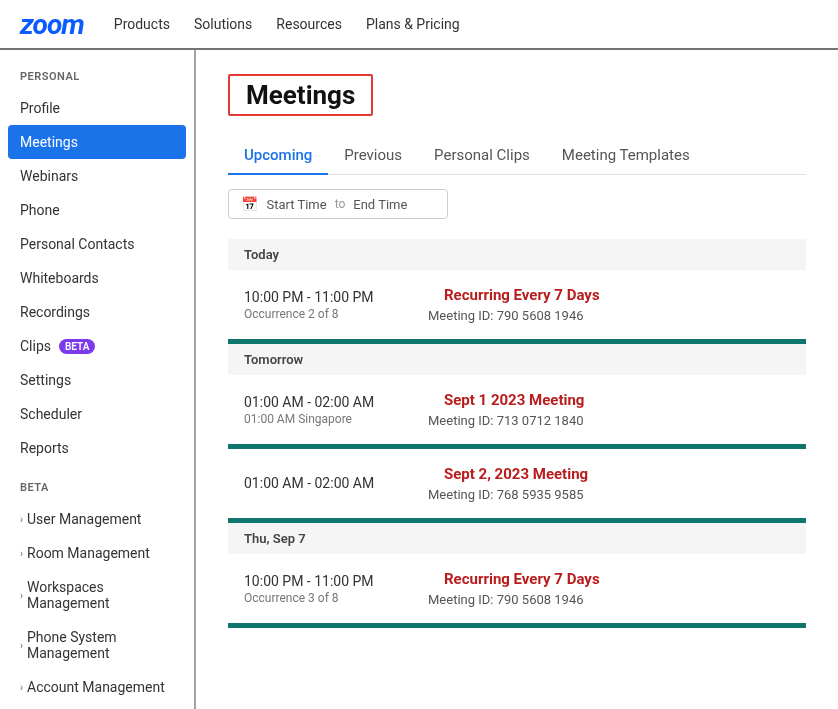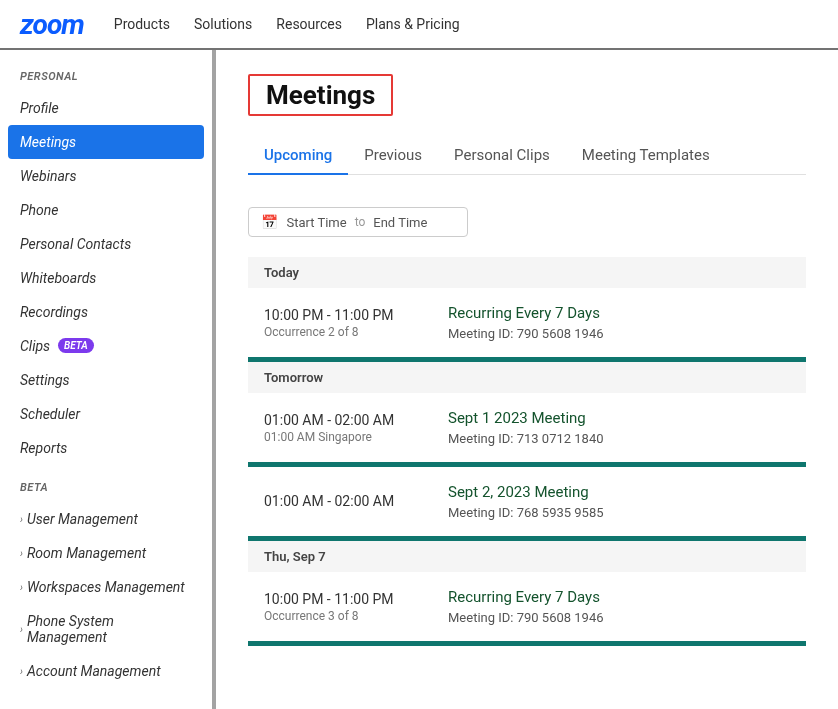--- a/index.html
+++ b/index.html
@@ -4,53 +4,53 @@
   <style>
     * { box-sizing: border-box; margin: 0; padding: 0; }
     body { font-family: -apple-system, BlinkMacSystemFont, 'Segoe UI', Roboto, sans-serif; font-size: 14px; color: #333; background: #fff; width: 838px; height: 709px; overflow: hidden; display: flex; flex-direction: column; }
     .zoom-logo { color: #0b5cff; font-size: 28px; font-weight: 700; letter-spacing: -1px; margin-right: 30px; font-style: italic; }
     .nav-item { font-size: 14px; color: #333; cursor: pointer; padding: 4px 0; }
 
     
     .main-layout { display: flex; flex: 1; overflow: hidden; }
 
     
-    .sidebar { width: 216px; border-right: 4px solid #a3a3a3; padding: 20px 0; flex-shrink: 0; overflow-y: auto; font-style: italic; }
+    .sidebar { width: 196px; border-right: 2px solid #a3a3a3; padding: 20px 0; flex-shrink: 0; overflow-y: auto; }
     .sidebar-section-label { font-size: 11px; font-weight: 600; color: #666; padding: 0 20px 8px; letter-spacing: 0.5px; }
     .sidebar-item { padding: 9px 20px; cursor: pointer; color: #333; font-size: 14px; display: flex; align-items: center; gap: 8px; }
     .sidebar-item.active { background: #1a73e8; color: #fff; border-radius: 4px; margin: 0 8px; padding: 9px 12px; }
     .beta-badge { background: #7c3aed; color: #fff; font-size: 10px; font-weight: 600; padding: 2px 6px; border-radius: 10px; }
     .admin-section { margin-top: 16px; }
     .sidebar-expandable { display: flex; align-items: center; gap: 4px; }
     .chevron { font-size: 10px; color: #666; }
 
     
     .content { flex: 1; padding: 24px 32px; overflow-y: auto; }
     .page-title { font-size: 26px; font-weight: 700; color: #111; border: 2px solid #e53935; display: inline-block; padding: 4px 16px; margin-bottom: 20px; border-radius: 2px; }
 
     
-    .tabs { display: flex; gap: 0; border-bottom: 1px solid #e0e0e0; margin-bottom: 32px; }
+    .tabs { display: flex; gap: 0; border-bottom: 1px solid #e0e0e0; margin-bottom: 14px; }
     .tab { padding: 10px 16px; cursor: pointer; color: #555; font-size: 15px; position: relative; white-space: nowrap; }
     .tab.active { color: #1a73e8; font-weight: 500; }
     .tab.active::after { content: ''; position: absolute; bottom: -1px; left: 0; right: 0; height: 2px; background: #1a73e8; }
 
     
     .date-filter { display: flex; align-items: center; gap: 8px; border: 1px solid #ccc; border-radius: 4px; padding: 6px 12px; width: 220px; margin-bottom: 20px; cursor: pointer; }
     .date-filter-icon { color: #666; font-size: 14px; }
     .date-filter-text { font-size: 13px; color: #555; }
     .date-filter-sep { color: #999; font-size: 12px; }
 
     
     .group-header { background: #f5f5f5; padding: 8px 16px; font-size: 13px; font-weight: 600; color: #444; margin-bottom: 0; }
     .meeting-item { display: flex; align-items: center; padding: 16px 16px; border-bottom: 5px solid #0f766e; gap: 24px; }
     .meeting-time-block { min-width: 160px; }
     .meeting-time { font-size: 14px; color: #333; font-weight: 400; }
     .meeting-sub { font-size: 12px; color: #777; margin-top: 2px; }
     .meeting-info { }
-    .meeting-title { font-size: 15px; font-weight: 400; color: #14532d; margin-bottom: 4px; }
+    .meeting-title { font-size: 15px; font-weight: 700; color: #b91c1c; margin-bottom: 4px; margin-left: 16px; }
     .meeting-id { font-size: 13px; color: #555; }
   </style>
 </head>
 <body>
 
 <nav style="display:flex;align-items:center;padding:0 20px;height:50px;border-bottom:2px solid #737373;flex-shrink:0;">
   <div class="zoom-logo">zoom</div>
   <div style="display:flex;gap:24px;">
     <span class="nav-item">Products</span>
     <span class="nav-item">Solutions</span>
@@ -78,21 +78,21 @@
     </div>
     <div class="sidebar-item">
       <span>Personal Contacts</span>
     </div>
     <div class="sidebar-item">
       <span>Whiteboards</span>
     </div>
     <div class="sidebar-item">
       <span>Recordings</span>
     </div>
-    <div class="sidebar-item" style="display:flex;align-items:flex-start;gap:8px;">
+    <div class="sidebar-item" style="display:flex;align-items:center;gap:8px;">
       <span>Clips</span>
       <span class="beta-badge">BETA</span>
     </div>
     <div class="sidebar-item">
       <span>Settings</span>
     </div>
     <div class="sidebar-item">
       <span>Scheduler</span>
     </div>
     <div class="sidebar-item">

